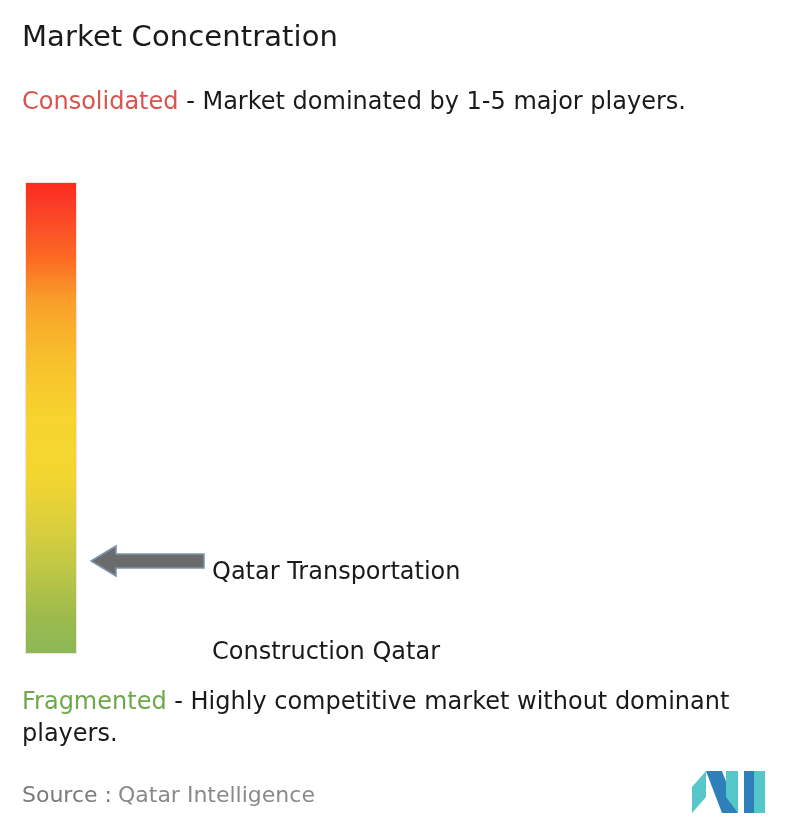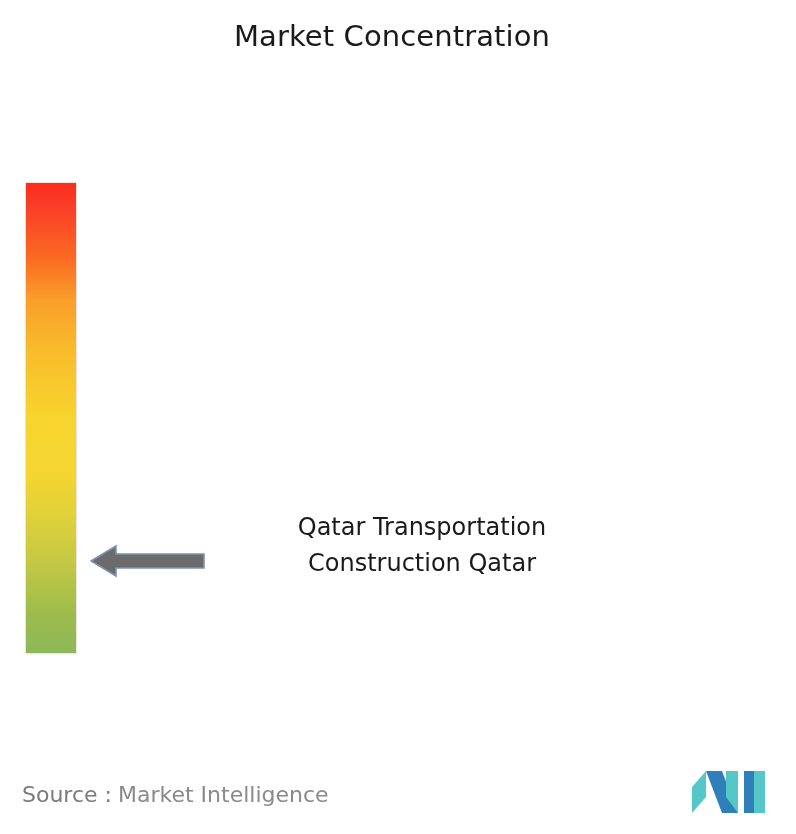--- a/index.html
+++ b/index.html
@@ -11,21 +11,20 @@
   body {
     font-family: "DejaVu Sans", "Liberation Sans", sans-serif;
     -webkit-font-smoothing: antialiased;
   }
   #infographic {
     position: relative;
     width: 796px;
     height: 834px;
     background: #ffffff;
     overflow: hidden;
-    text-align: center;
   }
 
   
   .chart-title {
     position: absolute;
     left: 22px;
     top: 20px;
     width: 740px;
     font-size: 29px;
     font-weight: 400;
@@ -93,21 +92,21 @@
   .callout-label {
     position: absolute;
     left: 212px;
     top: 509px;
     width: 420px;
     font-size: 24px;
     font-weight: 400;
     line-height: 1.52;
     color: #1a1a1a;
   }
-  .callout-label .cl-line { display: block; white-space: nowrap; }
+  .callout-label .cl-line { display: block; white-space: nowrap; margin-top: 44px; }
 
   
   .source-note {
     position: absolute;
     left: 22px;
     top: 782px;
     font-size: 22px;
     font-weight: 400;
     color: #7b7b7b;
     white-space: nowrap;
@@ -124,37 +123,43 @@
   }
   .brand-logo svg { display: block; }
 </style>
 </head>
 <body>
 
 <div id="infographic">
 
   <div class="chart-title">Market Concentration</div>
 
+  <div class="legend-line legend-top">
+    <span class="legend-key consolidated">Consolidated</span><span class="legend-desc"> - Market dominated by 1-5 major players.</span>
+  </div>
 
   <div class="scale-bar"></div>
 
   <div class="pointer-arrow">
     <svg width="115" height="40" viewBox="0 0 115 40" xmlns="http://www.w3.org/2000/svg">
       <polygon points="1,20 26,5 26,13 114,13 114,27 26,27 26,35" fill="#6b6b6b" stroke="#7b95b0" stroke-width="1.6" stroke-linejoin="miter"></polygon>
     </svg>
   </div>
 
   <div class="callout-label">
     <span class="cl-line">Qatar Transportation</span>
     <span class="cl-line">Construction Qatar</span>
   </div>
 
+  <div class="legend-line legend-bottom">
+    <span class="legend-key fragmented">Fragmented</span><span class="legend-desc">  - Highly competitive market without dominant players.</span>
+  </div>
 
   <div class="source-note">
-    <span class="src-label">Source :</span><span class="src-value">Market Intelligence</span>
+    <span class="src-label">Source :</span><span class="src-value">Qatar Intelligence</span>
   </div>
 
   <div class="brand-logo">
     <svg width="74" height="45" viewBox="0 0 74 45" xmlns="http://www.w3.org/2000/svg">
 
       <polygon points="0,44 0,18 14,2 14,28" fill="#55c7c9"></polygon>
 
       <polygon points="14,2 30,2 46,44 30,44" fill="#2f7fbb"></polygon>
 
       <polygon points="46,2 46,44 34,28 34,2" fill="#55c7c9"></polygon>

